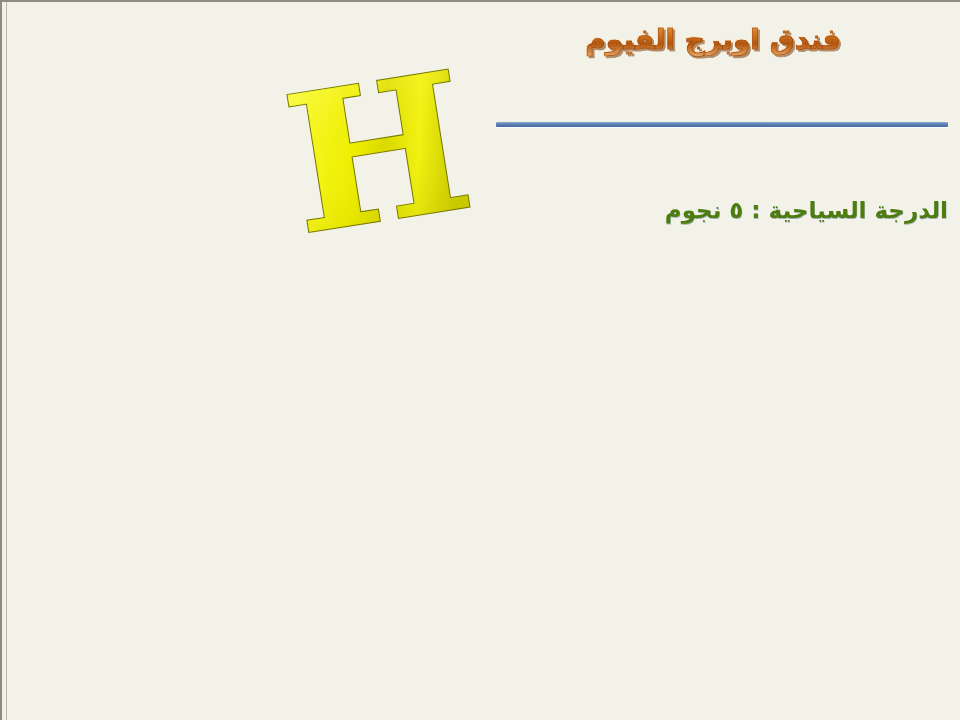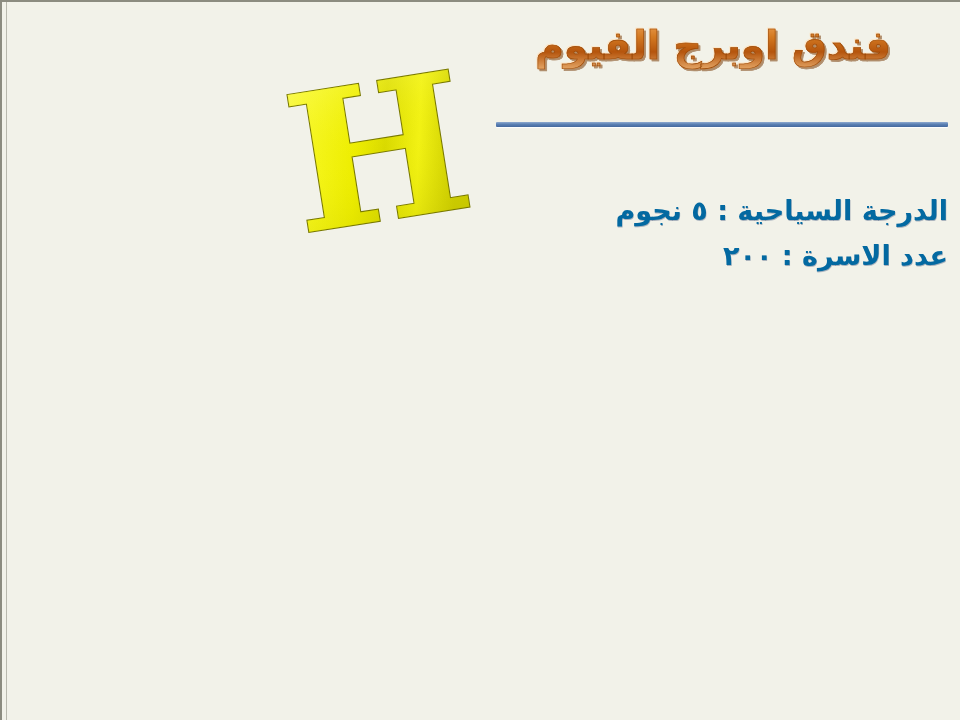--- a/index.html
+++ b/index.html
@@ -40,21 +40,21 @@
     right: 12px;
     top: 22px;
     width: 470px;
     text-align: center;
   }
   #title-text {
     display: inline-block;
     direction: rtl;
     unicode-bidi: bidi-override;
     font-family: "DejaVu Sans", sans-serif;
-    font-size: 39px;
+    font-size: 28px;
     font-weight: bold;
     line-height: 1.15;
     letter-spacing: 1px;
     color: #D2711C;
     background: linear-gradient(180deg, #E89B4E 0%, #D47A22 28%, #B5550D 62%, #E3A464 100%);
     -webkit-background-clip: text;
     background-clip: text;
     -webkit-text-fill-color: transparent;
     text-shadow: 0 0 0 rgba(0,0,0,0);
     filter: drop-shadow(2px 2px 0px rgba(120,60,10,0.55))
@@ -89,23 +89,23 @@
   #body-block {
     position: absolute;
     right: 12px;
     top: 186px;
     width: 620px;
     text-align: right;
     direction: rtl;
   }
   .body-line {
     font-family: "DejaVu Sans", sans-serif;
-    font-size: 27px;
+    font-size: 23px;
     font-weight: bold;
-    color: #0369a1;
+    color: #4d7c0f;
     line-height: 45px;
     white-space: nowrap;
     text-shadow: 0.5px 0.5px 0 rgba(36,64,110,0.35);
   }
 </style>
 </head>
 <body>
 
 <div id="slide">
 
@@ -136,16 +136,15 @@
   </div>
 
   <div id="title-block">
     <span id="title-text">فندق اوبرج الفيوم</span>
   </div>
 
   <div id="divider"></div>
 
   <div id="body-block">
     <div class="body-line">الدرجة السياحية : ٥ نجوم</div>
-    <div class="body-line">عدد الاسرة : ٢٠٠</div>
   </div>
 
 </div>
 
 </body></html>

